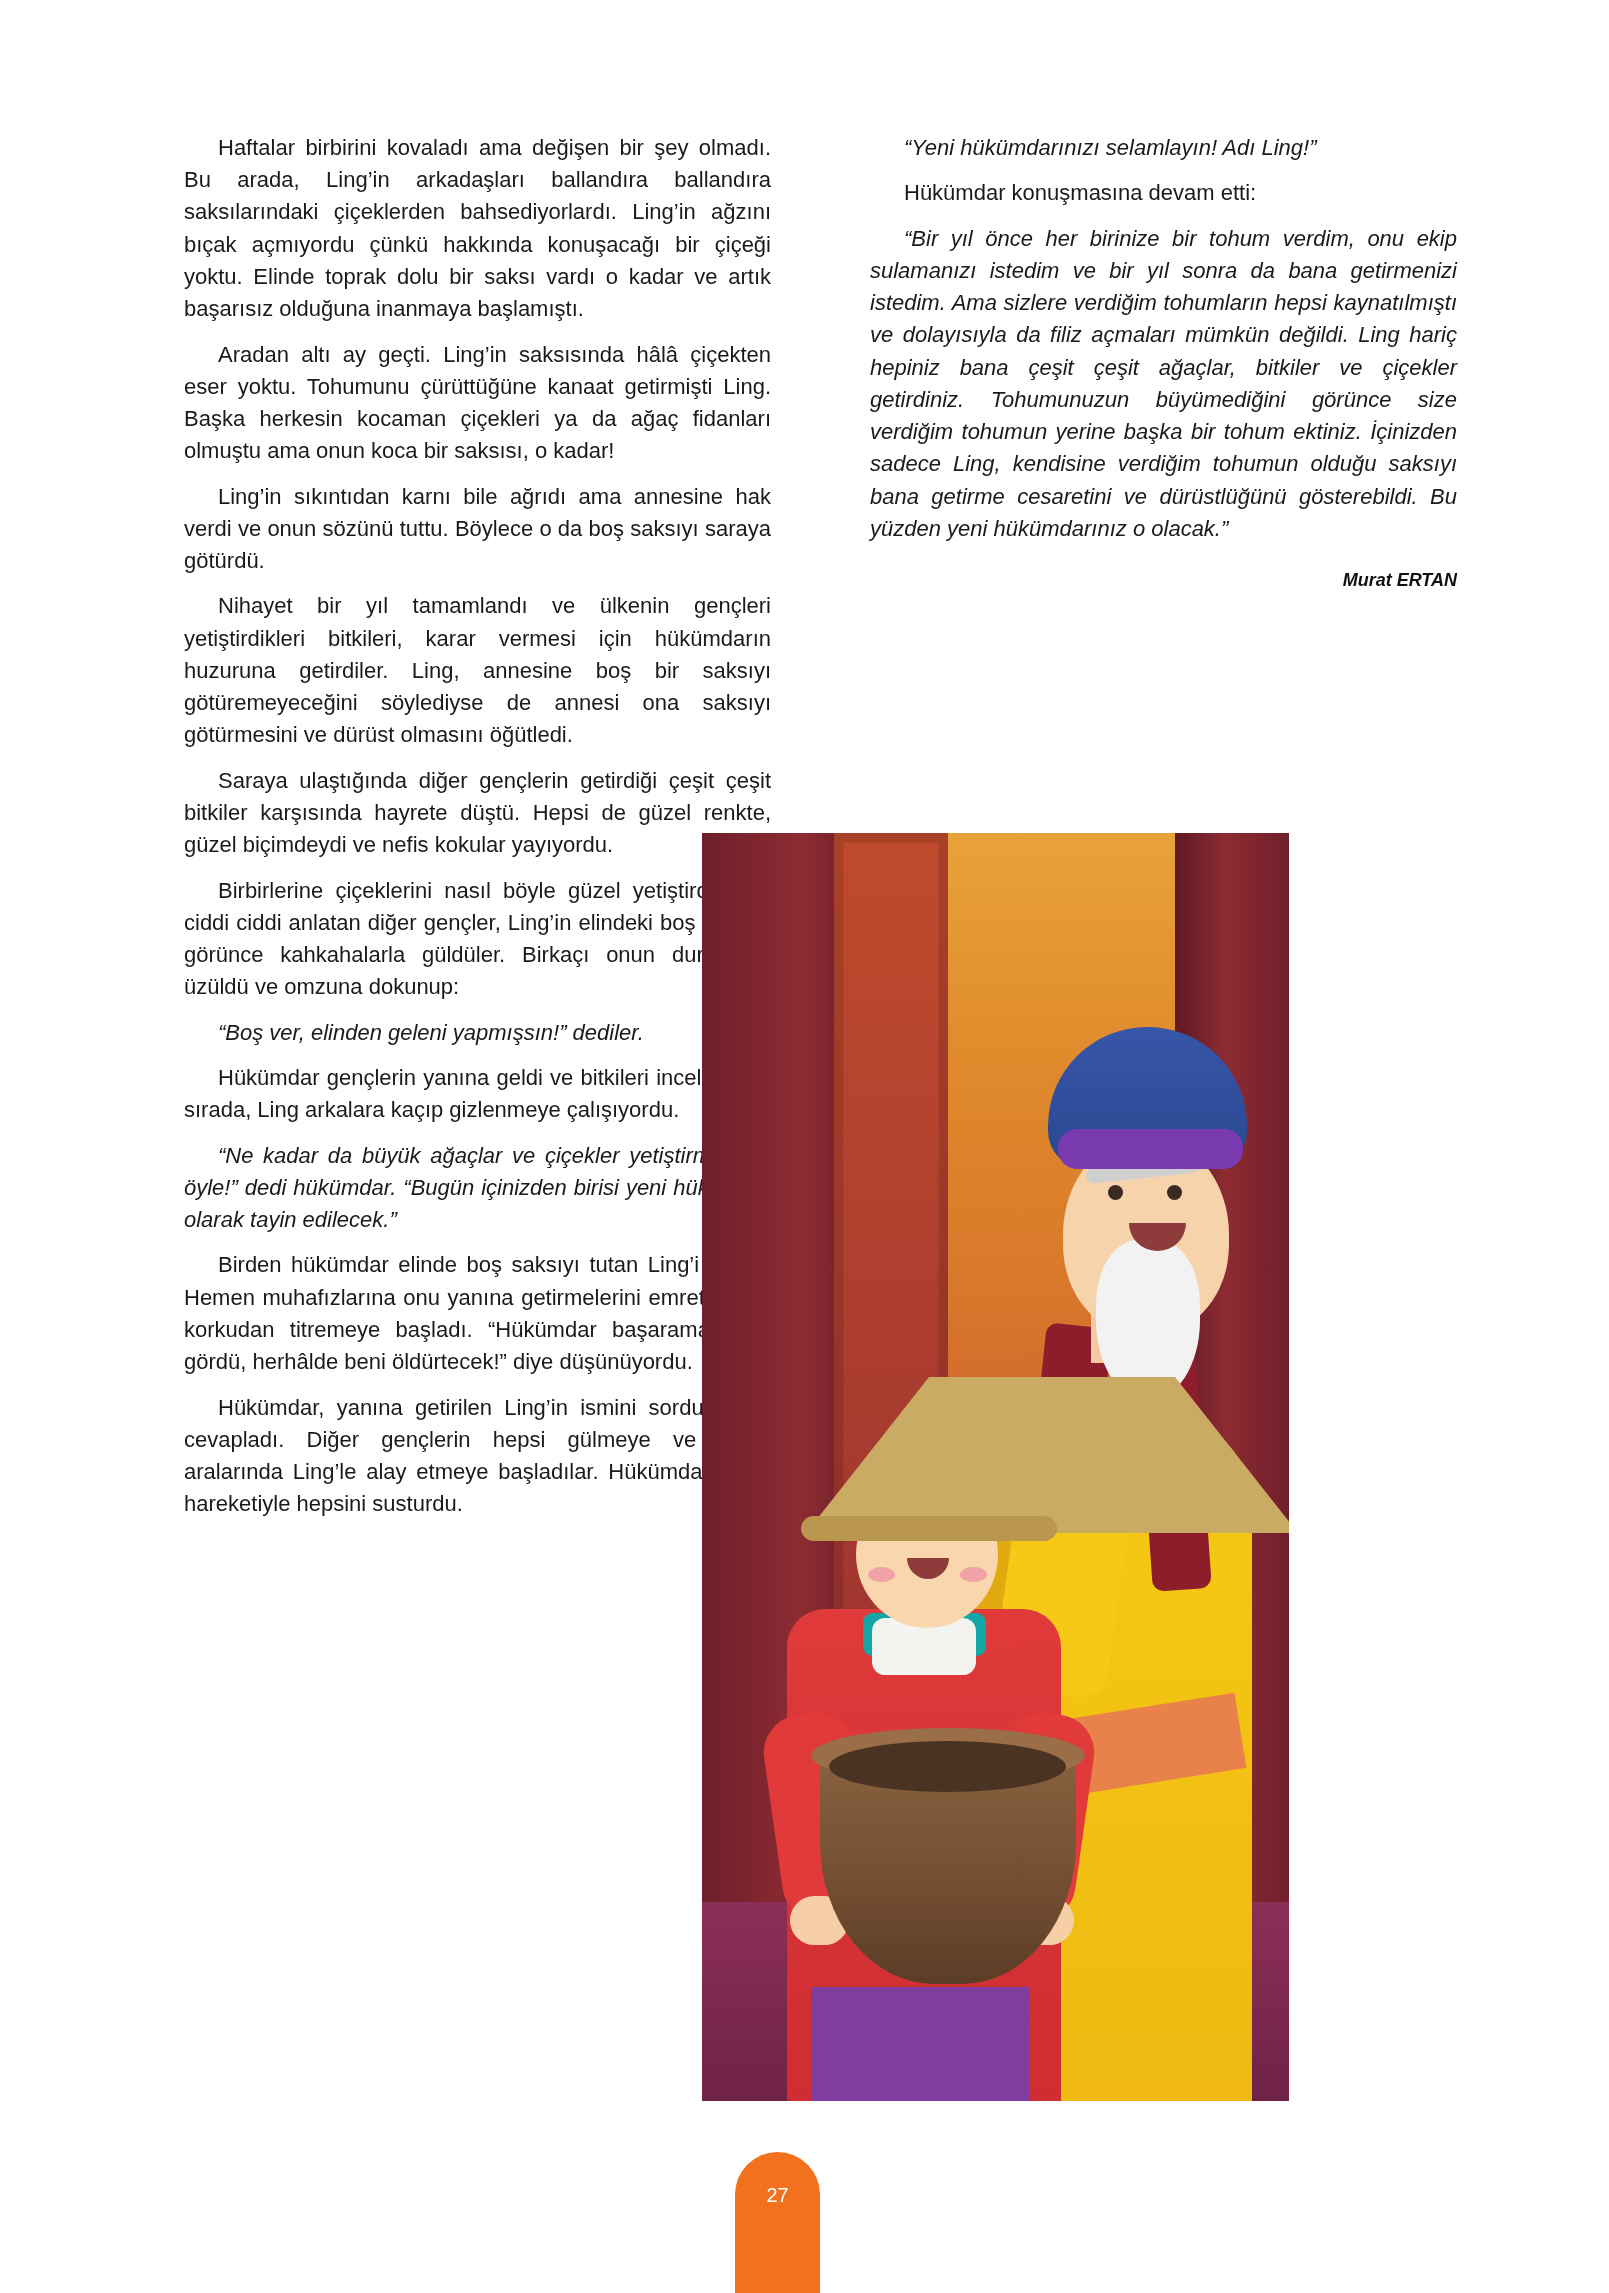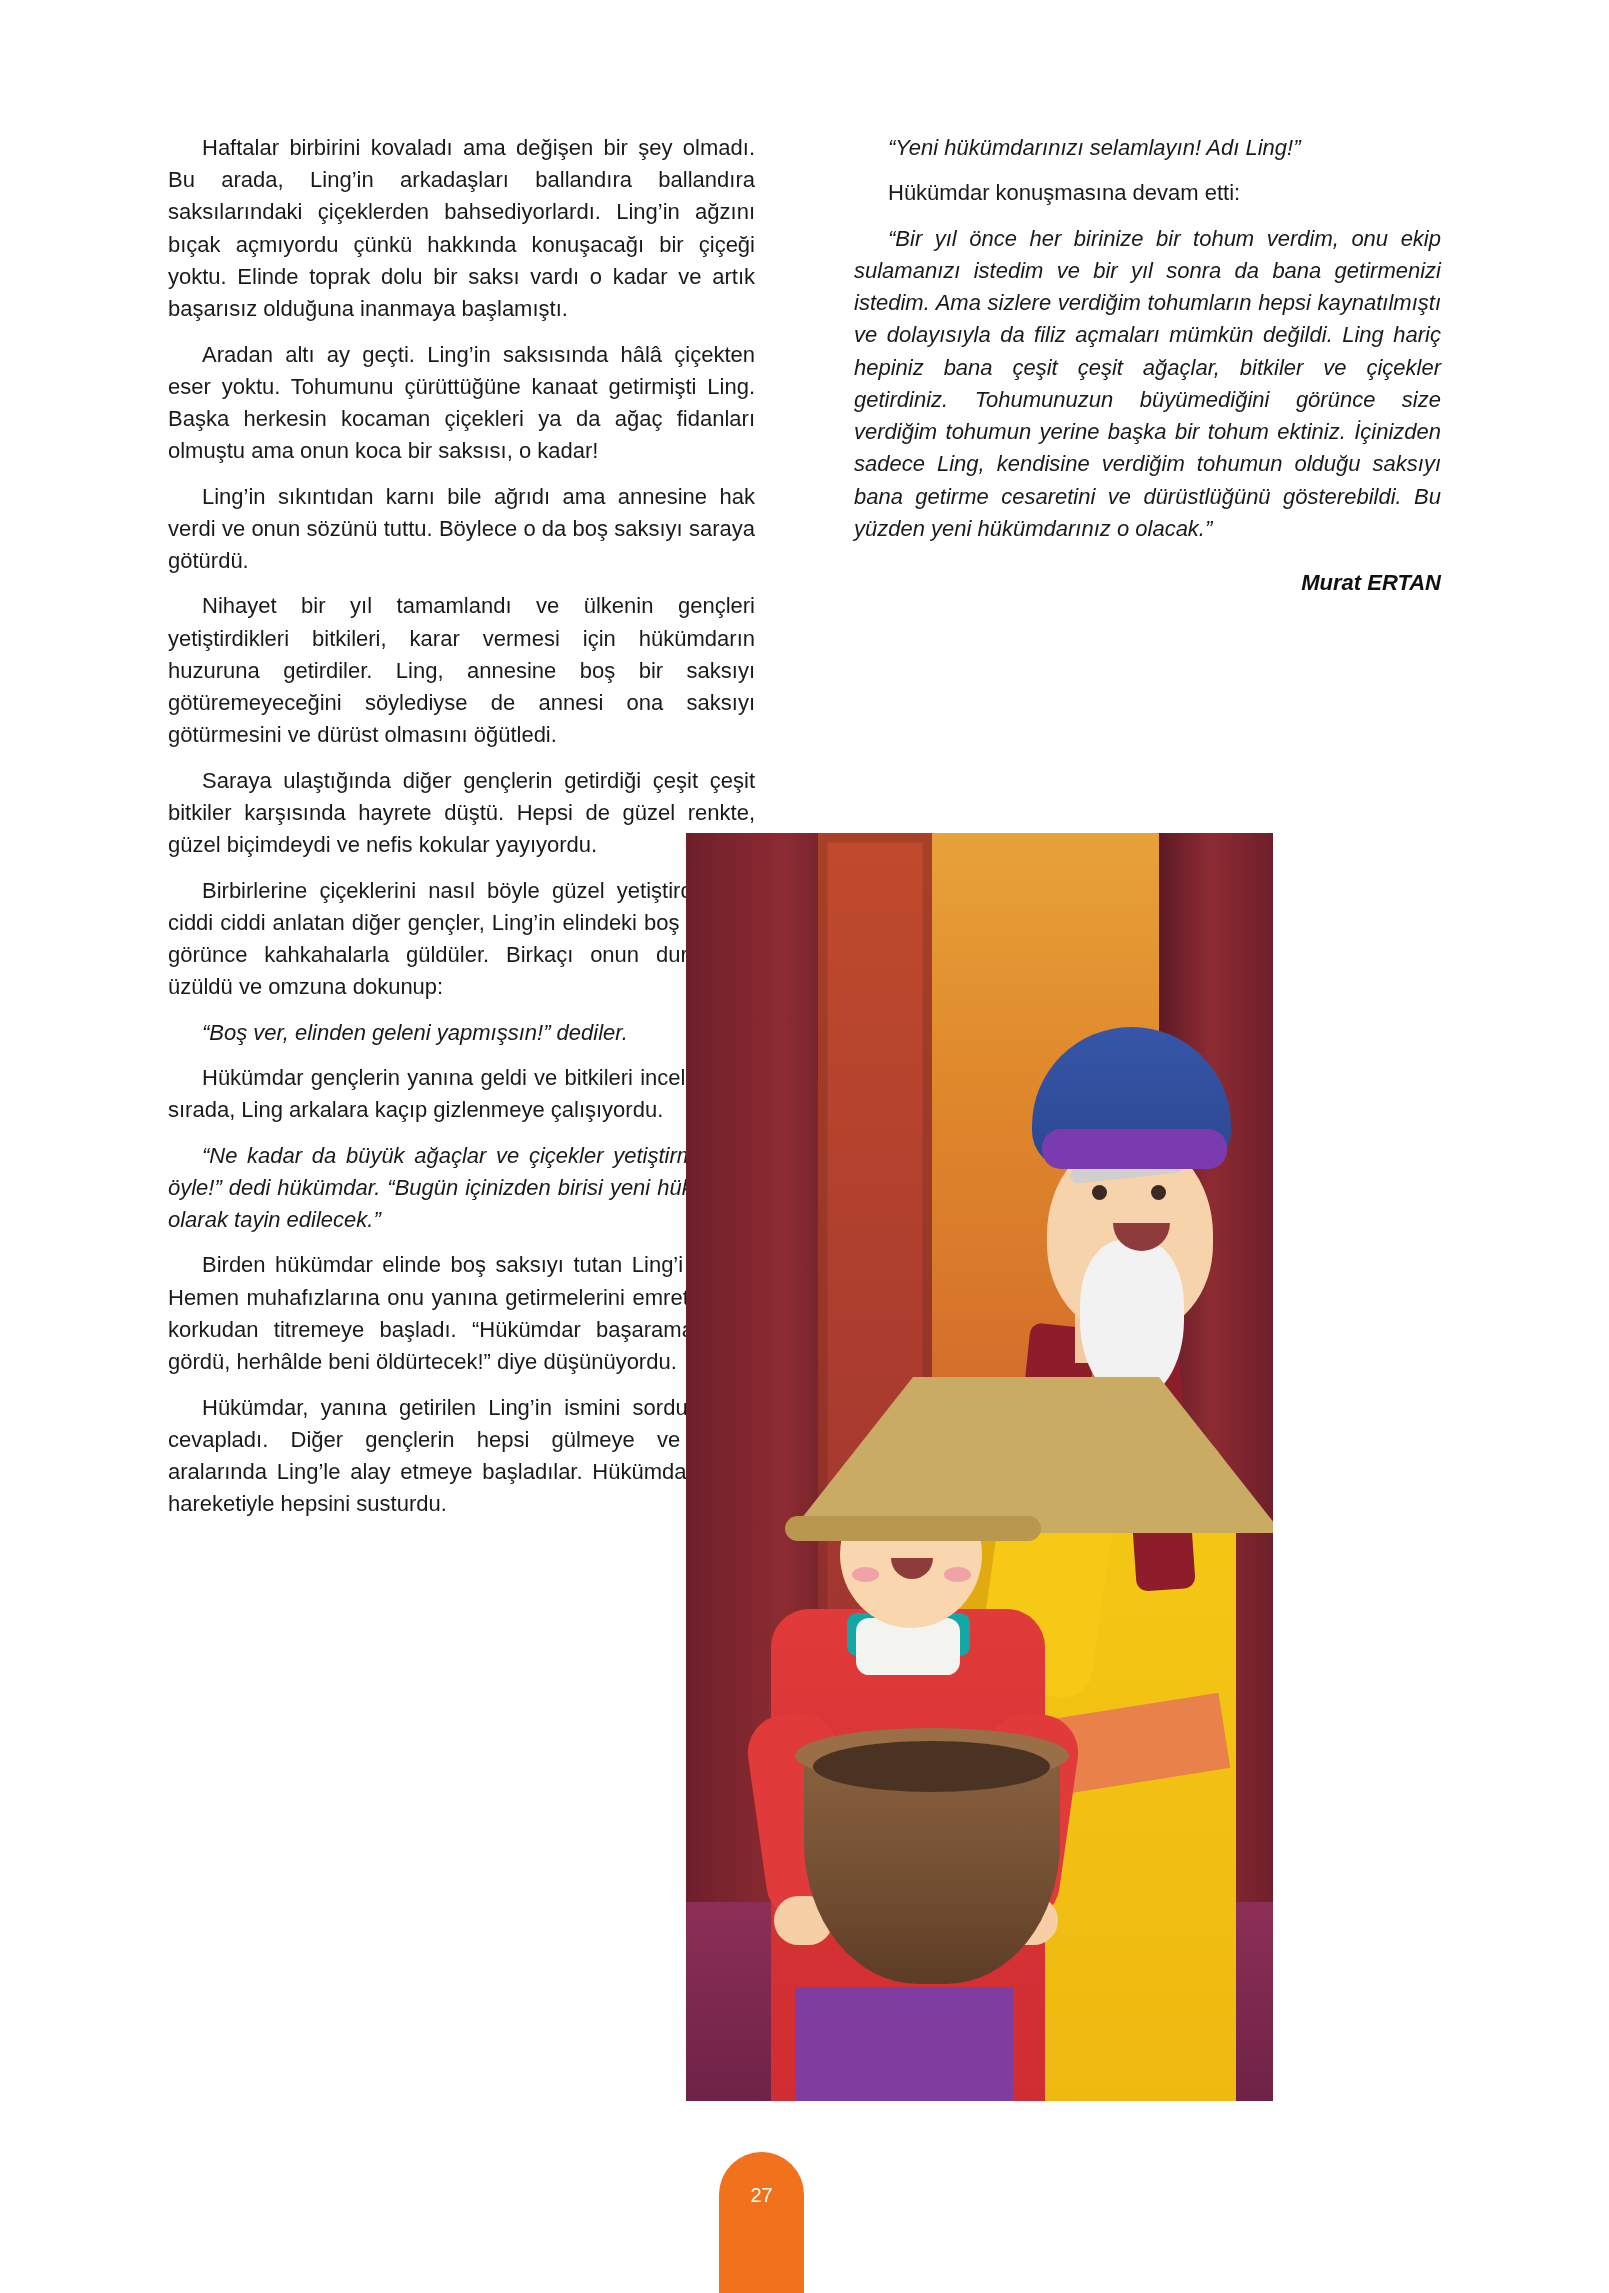--- a/index.html
+++ b/index.html
@@ -13,20 +13,21 @@
     position: relative;
     font-family: "Liberation Sans", sans-serif;
     color: #1a1a1a;
     overflow: hidden;
   }
 
   .page {
     position: absolute;
     inset: 0;
     background: #ffffff;
+    margin-left: 16px;
   }
 
   .columns {
     position: absolute;
     left: 168px;
     top: 132px;
     width: 1273px;
   }
 
   .col {
@@ -43,21 +44,21 @@
     line-height: 1.465;
     text-align: justify;
     text-justify: inter-word;
     hyphens: manual;
   }
   p.indent { text-indent: 34px; }
   p.quote  { text-indent: 34px; font-style: italic; }
 
   .byline {
     margin-top: 24.6px;
-    font-size: 22px;
+    font-size: 18px;
     font-weight: bold;
     font-style: italic;
     text-align: right;
     color: #111;
   }
 
   
   .illus {
     position: absolute;
     left: 686px;

